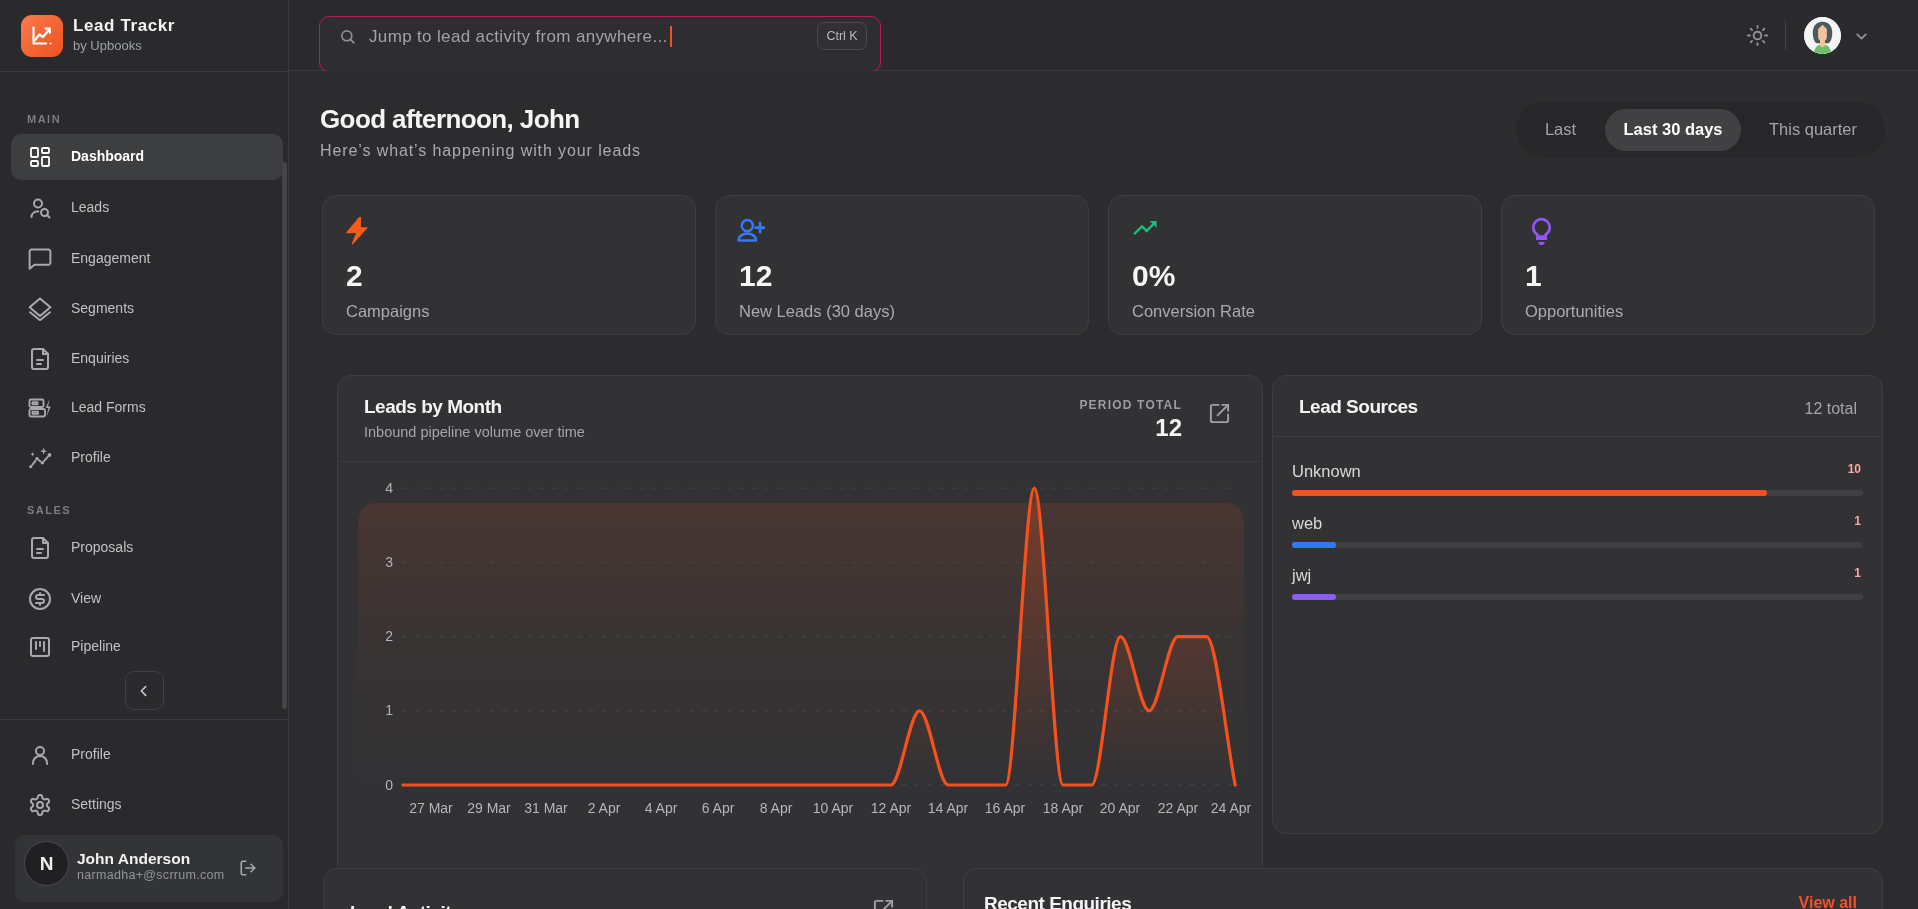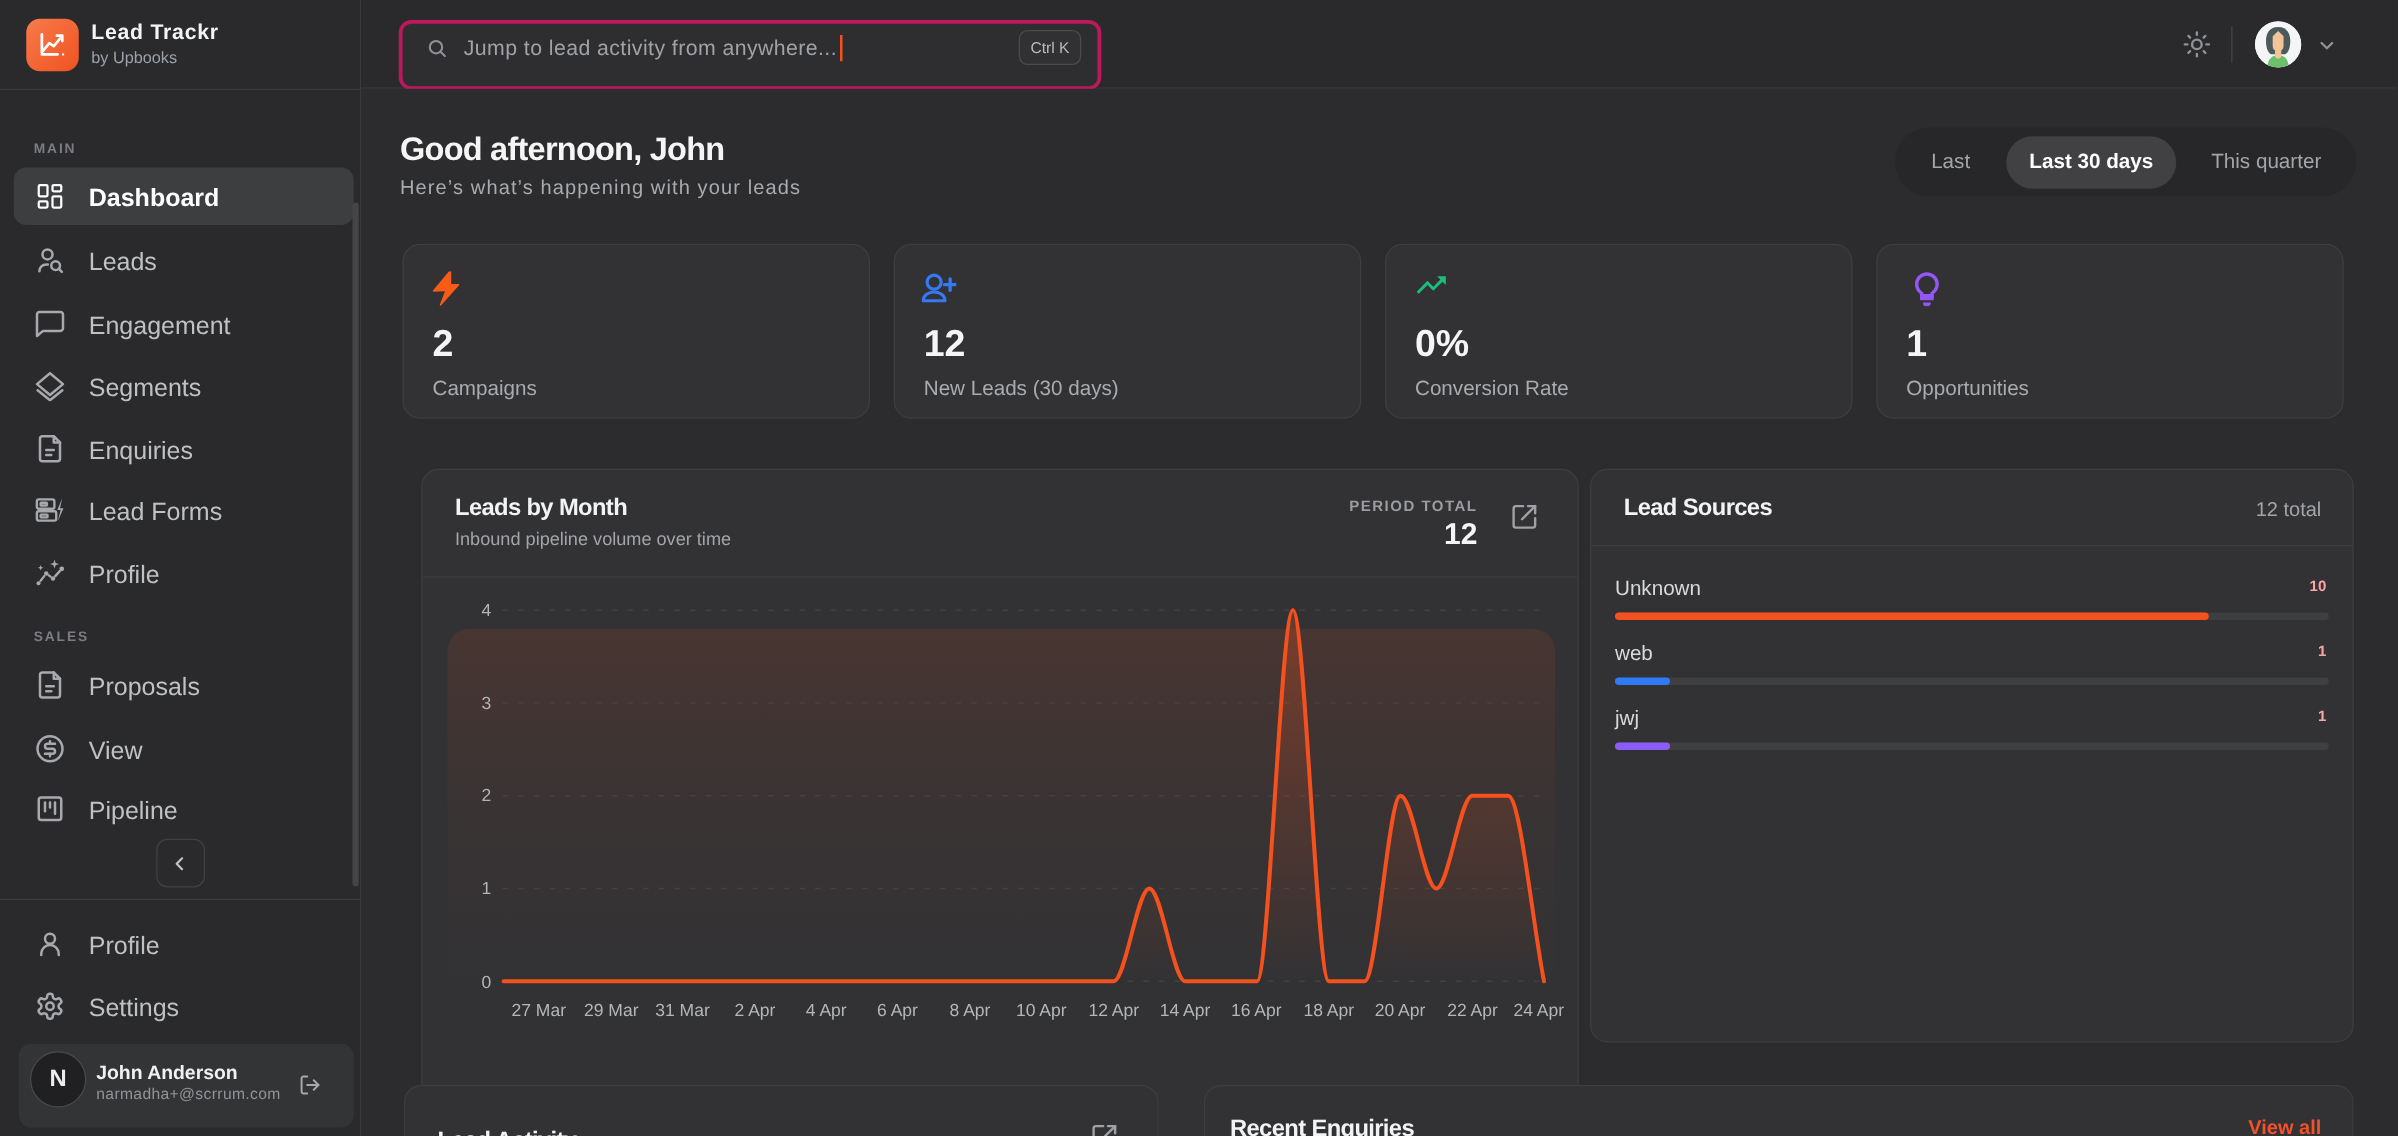--- a/index.html
+++ b/index.html
@@ -10,34 +10,34 @@
   #sidebar { position:absolute; left:0; top:0; width:289px; height:909px; background:#2a2a2c; border-right:1px solid #3a3a3d; }
   #logo { position:absolute; left:21px; top:15px; width:42px; height:42px; border-radius:11px; background:linear-gradient(135deg,#f97a4b,#ee5321); }
   #logo svg { position:absolute; left:9px; top:9px; }
   .brand-t { position:absolute; left:73px; top:16px; font-size:17px; font-weight:700; color:#f3f4f5; letter-spacing:.6px; }
   .brand-s { position:absolute; left:73px; top:38px; font-size:13px; color:#9aa1ab; }
   #sb-divider-top { position:absolute; left:0; top:71px; width:288px; height:1px; background:#3a3a3d; }
   .navlabel { position:absolute; left:27px; font-size:11px; font-weight:700; letter-spacing:1.5px; color:#7b7d80; }
   .navitem { position:absolute; left:11px; width:272px; height:46px; border-radius:10px; }
   .navitem.active { background:#3d3e40; }
   .navitem svg { position:absolute; left:17px; top:11px; }
-  .navitem .txt { position:absolute; left:60px; top:14px; font-size:20px; color:#bfc1c3; }
+  .navitem .txt { position:absolute; left:60px; top:14px; font-size:14px; color:#bfc1c3; }
   .navitem.active .txt { color:#fff; font-weight:700; }
   #collapse { position:absolute; left:125px; top:671px; width:39px; height:39px; border-radius:9px; border:1px solid #404043; }
   #sb-divider-bot { position:absolute; left:0; top:719px; width:288px; height:1px; background:#3a3a3d; }
   #usercard { position:absolute; left:15px; top:835px; width:268px; height:67px; border-radius:10px; background:#333436; }
   #uavatar { position:absolute; left:9px; top:6px; width:45px; height:45px; border-radius:50%; background:#202022; border:1px solid #4a4a4d; }
   #uavatar span { position:absolute; left:0; top:0; width:100%; height:100%; display:flex; align-items:center; justify-content:center; font-size:19px; font-weight:700; color:#ededee; }
   .uname { position:absolute; left:62px; top:15px; font-size:15.5px; font-weight:700; color:#f0f1f2; }
   .umail { position:absolute; left:62px; top:33px; font-size:12.5px; color:#929497; letter-spacing:.3px; }
   #sb-scroll { position:absolute; left:282px; top:162px; width:5px; height:547px; border-radius:3px; background:#454547; }
 
   
   #topbar { position:absolute; left:289px; top:0; width:1629px; height:71px; background:#2a2a2c; border-bottom:1px solid #3a3a3d; }
-  #search { position:absolute; left:30px; top:16px; width:562px; height:56px; border-radius:10px; background:#2e2e30; border:3px solid #be185d; }
+  #search { position:absolute; left:30px; top:16px; width:562px; height:56px; border-radius:10px; background:#2e2e30; border:1px solid #be185d; }
   #search .ph { position:absolute; left:49px; top:10px; font-size:17px; color:#a0a2a5; letter-spacing:.35px; }
   #search .caret { position:absolute; left:350px; top:9px; width:2px; height:21px; background:#f4511e; }
   #ctrlk { position:absolute; right:13px; top:5px; width:50px; height:28px; border-radius:7px; border:1px solid #4b4b4e; background:#313133; color:#b8babc; font-size:12.5px; text-align:center; line-height:26px; }
   #sun { position:absolute; left:1457px; top:24px; }
   #tb-divider { position:absolute; left:1496px; top:21px; width:1px; height:29px; background:#454548; }
   #tavatar { position:absolute; left:1515px; top:17px; width:37px; height:37px; border-radius:50%; overflow:hidden; background:#f5f6f7; }
   #chev { position:absolute; left:1564px; top:28px; }
 
   
   #pg-scroll { position:absolute; left:1909px; top:73px; width:7px; height:348px; border-radius:4px; background:#515153; }

